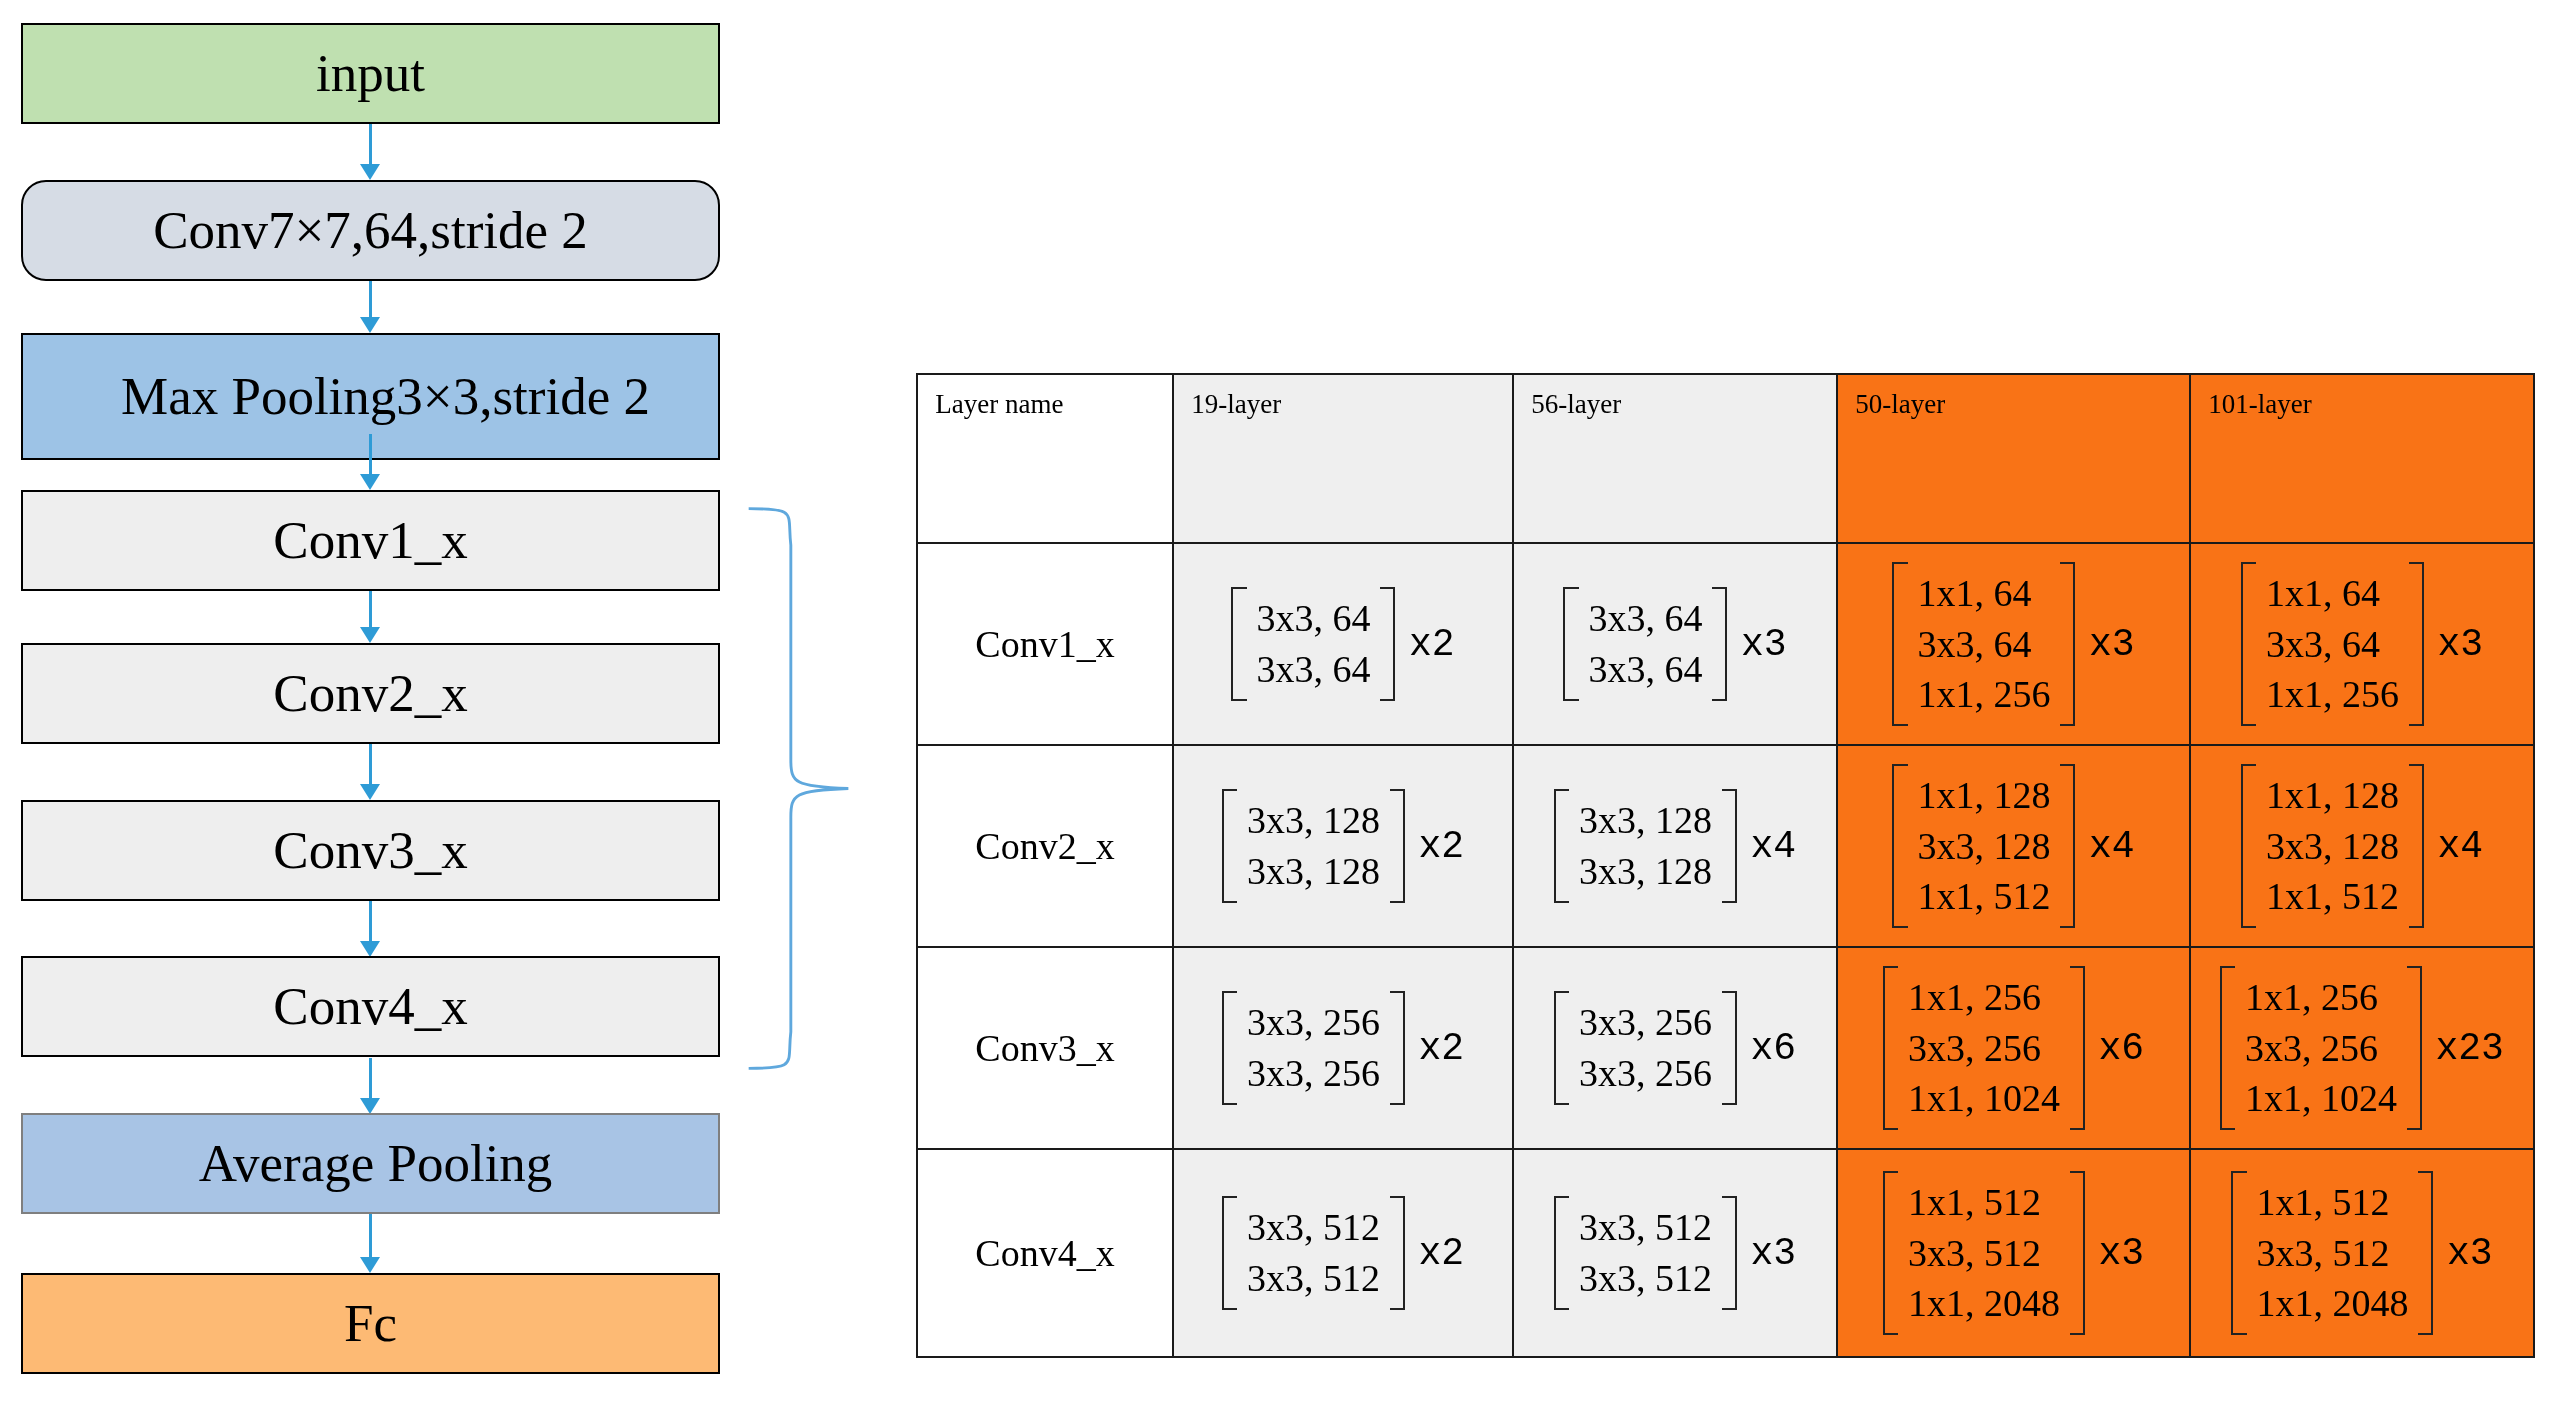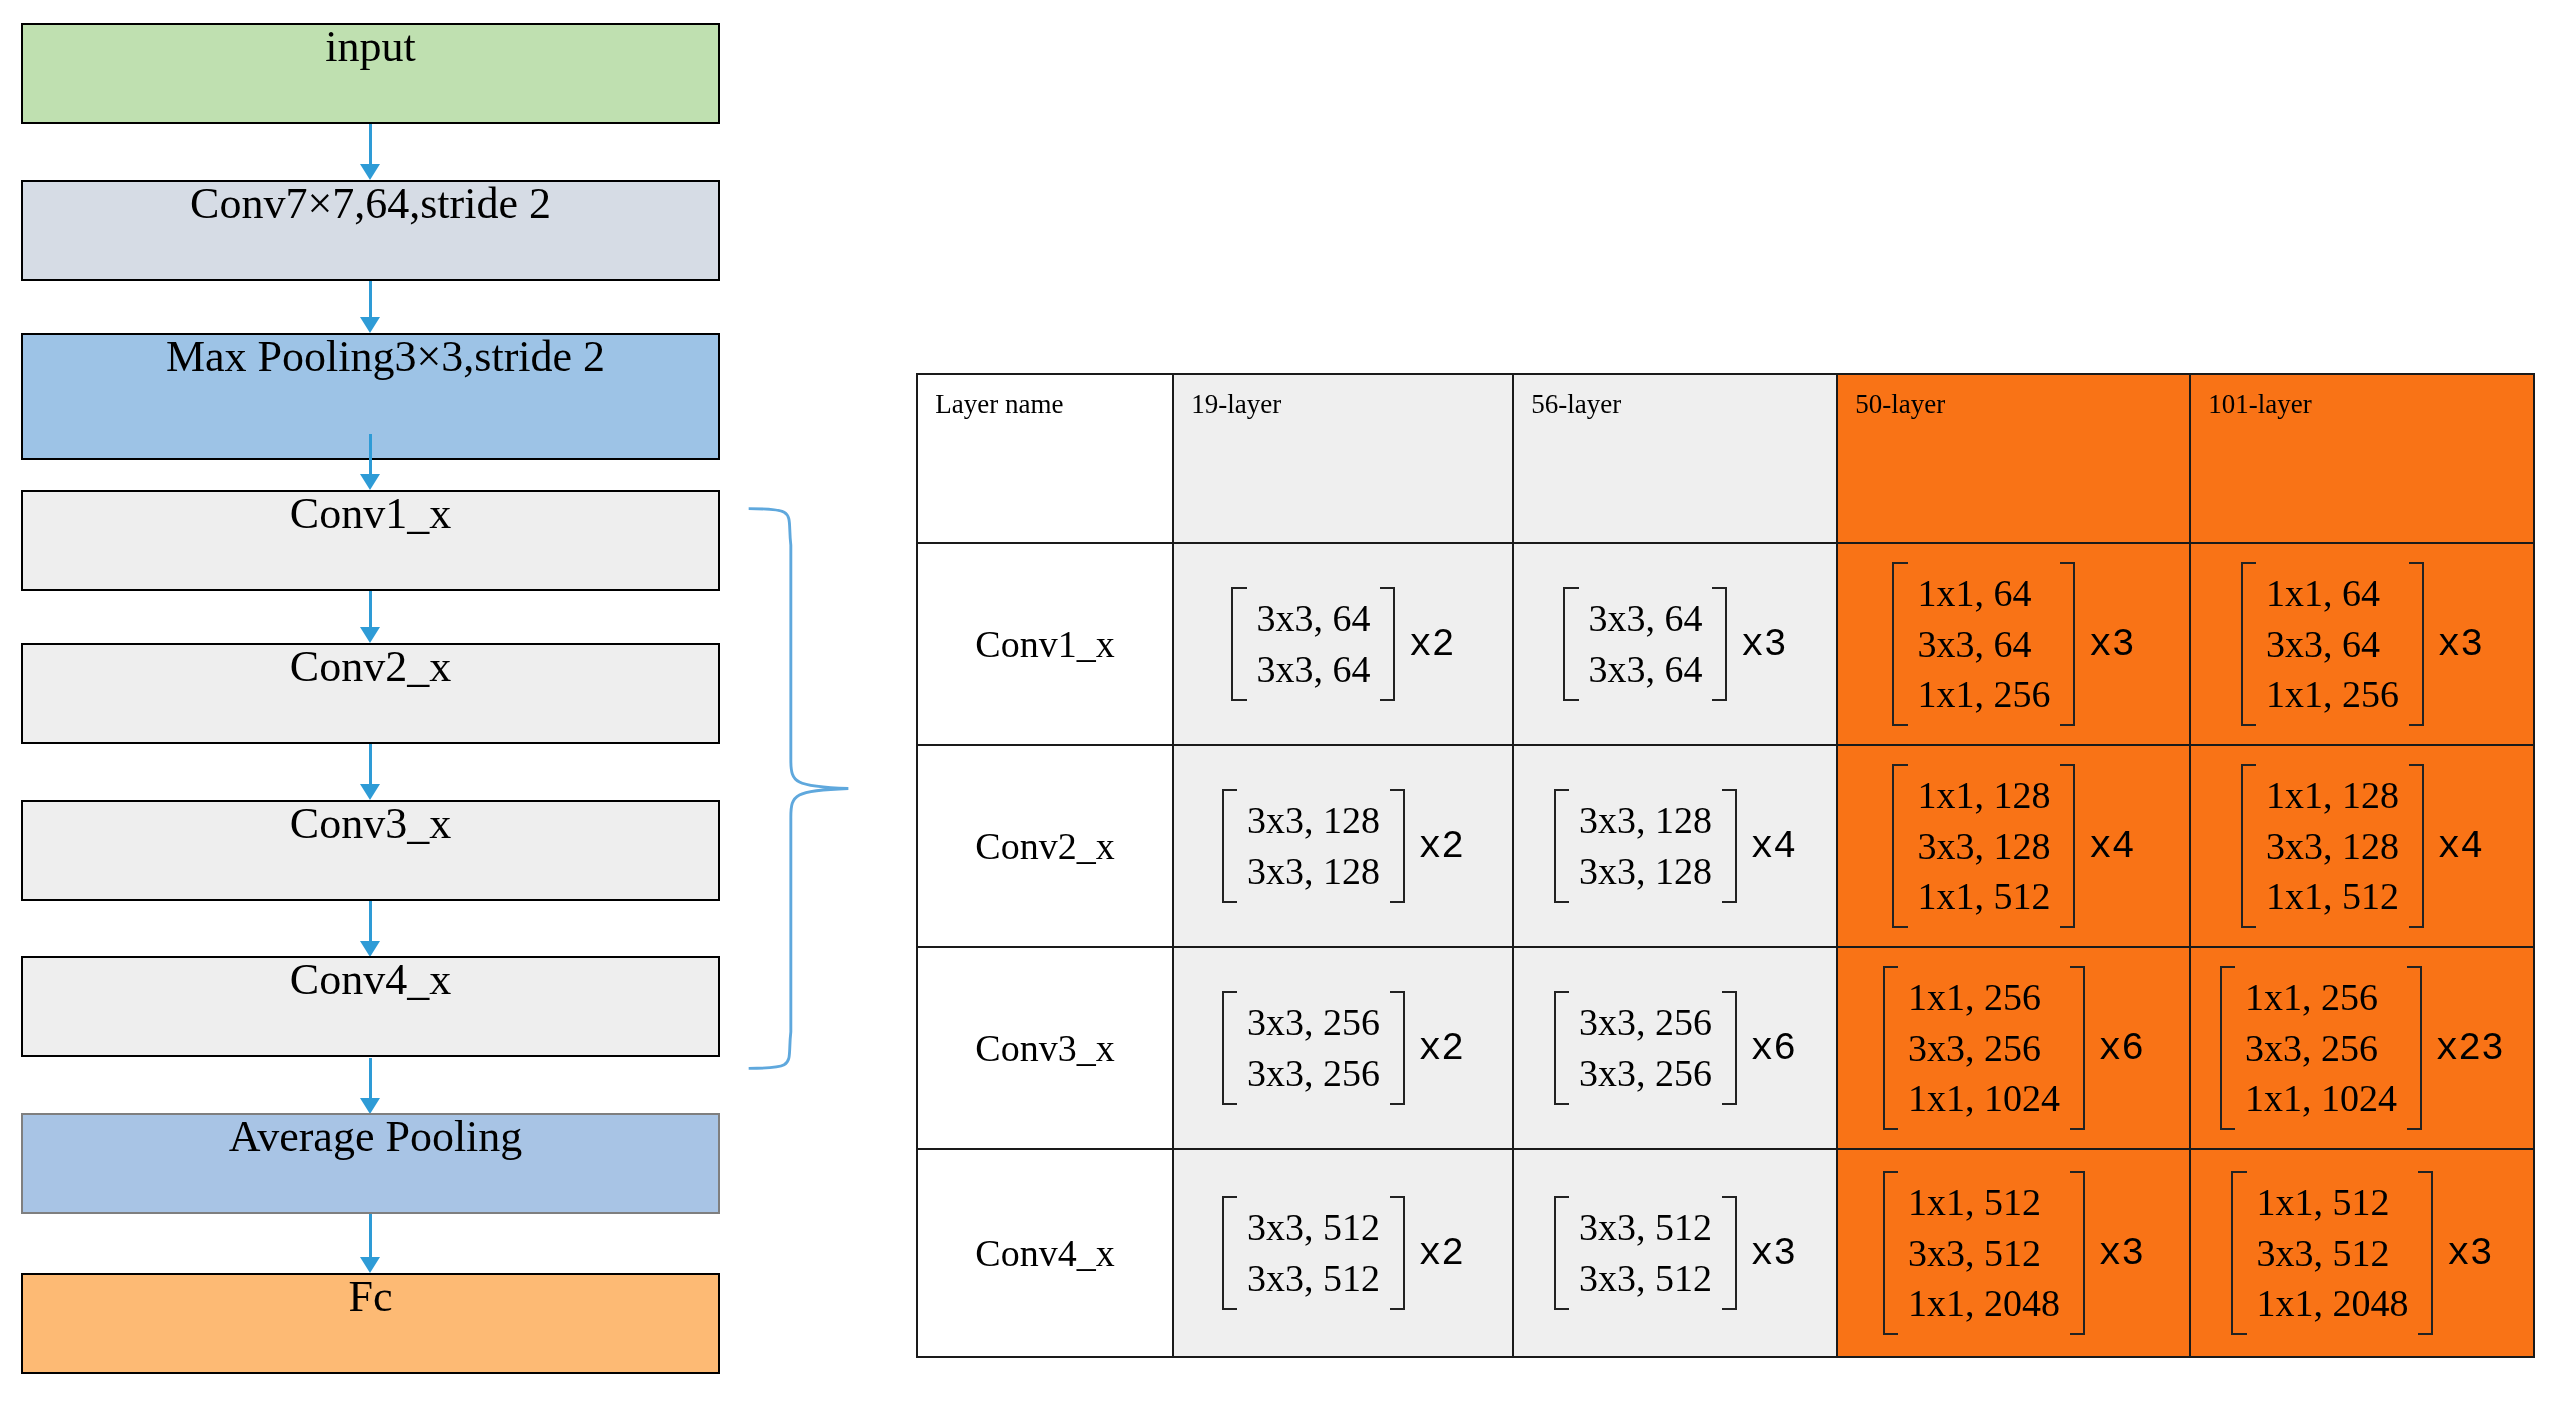--- a/index.html
+++ b/index.html
@@ -11,23 +11,24 @@
     overflow:hidden;
   }
   #stage{position:absolute;left:0;top:0;width:2576px;height:1404px;}
 
   
   .flow-box{
     position:absolute;
     box-sizing:border-box;
     border:2.9px solid #000000;
     display:flex;
+    align-items:center;
     justify-content:center;
     color:#000000;
-    font-size:44px;
+    font-size:53px;
     line-height:1;
     white-space:nowrap;
   }
   .flow-box.grayborder{border:2.9px solid #7f7f7f;padding-left:10px;}
 
   .arrow{position:absolute;}
   .arrow .shaft{
     position:absolute;left:50%;top:0;
     width:2.9px;margin-left:-1.4px;
     background:#2e9bd6;
@@ -118,21 +119,21 @@
 <div id="stage">
 
   <div id="flow-layer">
       <div class="flow-box" style="left: 21px; top: 23px; width: 699px; height: 101px; background: rgb(191, 224, 176);">
         <span>input</span>
       </div>
       <div class="arrow" style="left: 21px; width: 699px; top: 124px; height: 56px;">
         <div class="shaft" style="height: 40px; background: rgb(46, 155, 214);"></div>
         <div class="head" style="border-top-color: rgb(46, 155, 214);"></div>
       </div>
-      <div class="flow-box" style="left: 21px; top: 180px; width: 699px; height: 101px; background: rgb(214, 220, 229);">
+      <div class="flow-box" style="left: 21px; top: 180px; width: 699px; height: 101px; background: rgb(214, 220, 229); border-radius: 25px;">
         <span>Conv7×7,64,stride 2</span>
       </div>
       <div class="arrow" style="left: 21px; width: 699px; top: 281px; height: 52px;">
         <div class="shaft" style="height: 37px; background: rgb(46, 155, 214);"></div>
         <div class="head" style="border-top-color: rgb(46, 155, 214);"></div>
       </div>
       <div class="flow-box" style="left: 21px; top: 333px; width: 699px; height: 127px; background: rgb(157, 195, 230); padding-left: 30px;">
         <span>Max Pooling3×3,stride 2</span>
       </div>
       <div class="arrow" style="left: 21px; width: 699px; top: 434px; height: 56px;">

